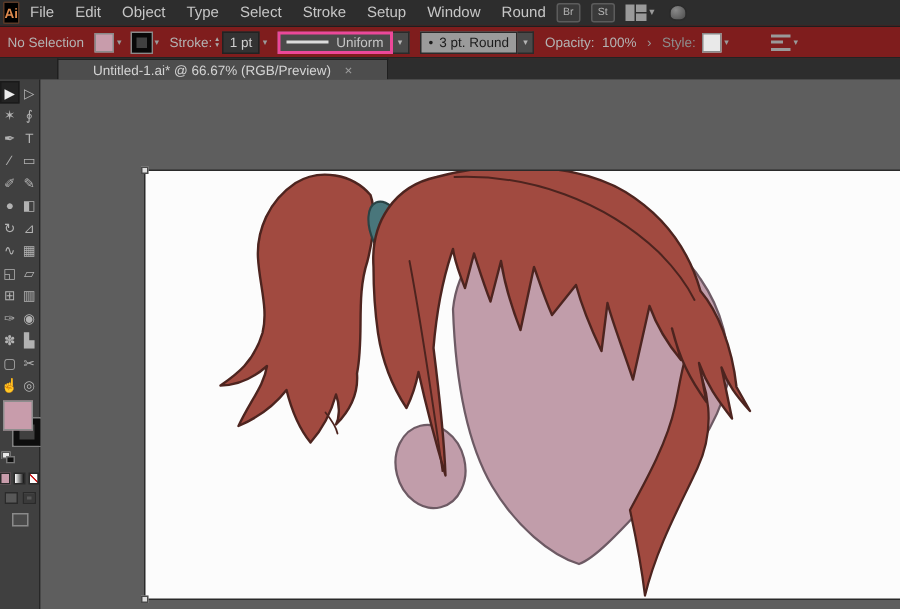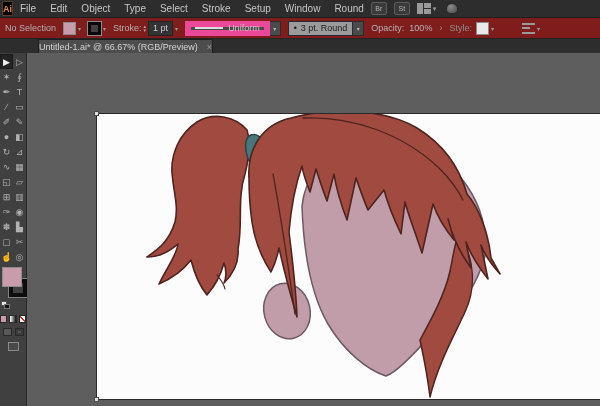--- a/index.html
+++ b/index.html
@@ -49,21 +49,21 @@
   .swatch { width:13px; height:13px; border:1px solid #8a8a8a; flex:none; }
   .stroke-swatch { width:13px; height:13px; border:3px solid #080808; box-shadow:0 0 0 1px #8a8a8a; background:#404040; flex:none; }
   .cb-chev { font-size:6px; color:#9a9a9a; margin-left:2px; }
   .stepper { display:flex; flex-direction:column; margin:0 2px; line-height:4px; }
   .stepper span { font-size:5px; color:#aaa; }
   .field {
     background:#333; border:1px solid #222; height:15px;
     display:flex; align-items:center; padding:0 4px; color:#cfcfcf;
   }
   .dd {
-    background:#4a4a4a; border:6px solid #ec4899; height:15px;
+    background:#4a4a4a; border:2px solid #ec4899; height:15px;
     display:flex; align-items:center; padding:0 4px; color:#c6c6c6;
   }
   .dd .wline { width:28px; height:2px; background:#dcdcdc; margin-right:5px; }
   .dd-light {
     background:#9b9b9b; border:1px solid #2a2a2a; height:15px;
     display:flex; align-items:center; padding:0 5px; color:#1c1c1c;
   }
   .dd-chev {
     width:11px; height:15px; background:#4a4a4a; border:1px solid #2a2a2a; border-left:none;
     display:flex; align-items:center; justify-content:center; font-size:6px; color:#b5b5b5;
@@ -75,21 +75,21 @@
   }
   .dim { color:#8d8d8d; }
   .panel-icon { width:13px; height:11px; display:flex; flex-direction:column; justify-content:space-between; }
   .panel-icon div { height:2px; background:#9a9a9a; }
   .panel-icon .short { width:8px; }
   
   .tabstrip { position:absolute; top:39px; left:0; right:0; height:14px; background:#2d2d2d; }
   .doc-tab {
     position:absolute; left:38px; top:0; height:14px; background:#4d4d4d;
     border:1px solid #1f1f1f; border-bottom:none;
-    display:flex; align-items:center; padding:0 0; font-size:9px; color:#d4d4d4;
+    display:flex; align-items:center; padding:0 23px; font-size:9px; color:#d4d4d4;
   }
   .tab-close { margin-left:9px; color:#9d9d9d; font-size:9px; }
   
   .toolbar {
     position:absolute; left:0; top:53px; bottom:0; width:27px;
     background:#404040; border-right:1px solid #272727;
   }
   .tools { display:grid; grid-template-columns:13px 13px; justify-content:center; padding-top:1px; }
   .tool {
     height:15px; display:flex; align-items:center; justify-content:center;

